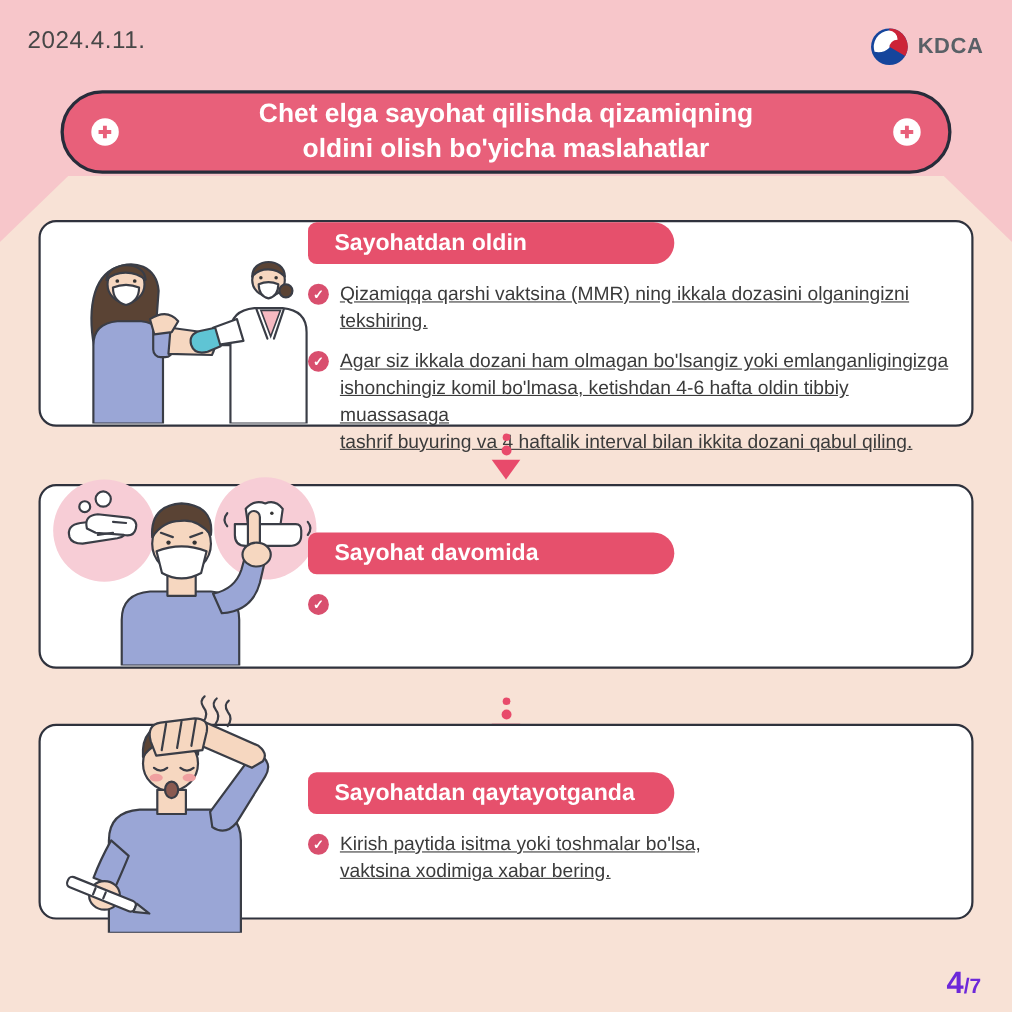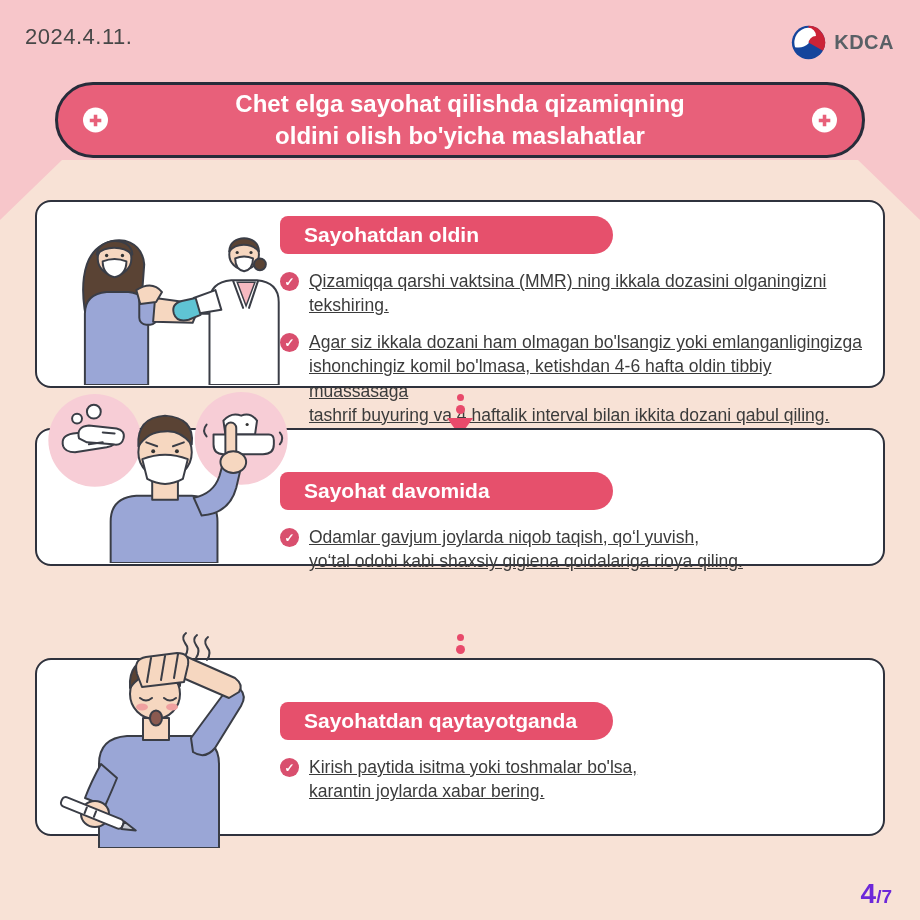--- a/index.html
+++ b/index.html
@@ -36,33 +36,33 @@
   }
   .banner-plus.left  { left:25px; }
   .banner-plus.right { right:25px; }
 
   
   .card {
     position:absolute; left:35px; width:850px;
     background:#ffffff; border:2px solid #2f323d; border-radius:16px;
   }
   .card1 { top:200px; height:188px; }
-  .card2 { top:428px; height:138px; }
+  .card2 { top:440px; height:168px;text-align:center; }
   .card3 { top:658px; height:178px; }
   .illus { position:absolute; left:8px; bottom:1px; pointer-events:none; }
   .illus3 { position:absolute; left:6px; top:-30px; pointer-events:none; }
 
   .card-content { position:absolute; left:243px; top:0; right:18px; }
   .badge {
     width:333px; height:38px; background:#e6506c; color:#ffffff;
     font-size:21px; font-weight:bold;
     display:flex; align-items:center; padding-left:24px;
     border-radius:10px 24px 24px 10px;
   }
-  .card1 .badge { margin-top:14px; }
+  .card1 .badge { }
   .card2 .badge, .card3 .badge { margin-top:42px; }
 
   .bullets { margin-top:15px; display:flex; flex-direction:column; gap:13px; }
   .bullet { display:flex; gap:10px; align-items:flex-start; }
   .check {
     flex:0 0 auto; width:19px; height:19px; margin-top:3px;
     background:#d94f6e; border-radius:50%;
     color:#ffffff; font-size:12px; font-weight:bold;
     display:flex; align-items:center; justify-content:center;
   }
@@ -208,22 +208,20 @@
     <rect class="ln" x="182" y="40" width="11" height="36" rx="5.5" fill="#f6d7c0"></rect>
     <ellipse class="ln" cx="190" cy="80" rx="13" ry="11" fill="#f6d7c0"></ellipse>
   </svg>
   <div class="card-content">
     <div class="badge">Sayohat davomida</div>
     <div class="bullets">
       <div class="bullet">
         <span class="check">
             <span>✓</span>
           </span>
-        <span class="bullet-text">Odamlar gavjum joylarda niqob taqish, qoʻl yuvish,
-yoʻtal odobi kabi shaxsiy gigiena qoidalariga rioya qiling.</span>
       </div>
     </div>
   </div>
 </div>
 
 <div class="arrow arrow2">
   <div class="dot-s"></div>
     <div class="dot-b"></div>
     <div class="tri"></div>
 </div>
@@ -263,21 +261,21 @@
     </g>
   </svg>
   <div class="card-content">
     <div class="badge">Sayohatdan qaytayotganda</div>
     <div class="bullets">
       <div class="bullet">
         <span class="check">
             <span>✓</span>
           </span>
         <span class="bullet-text">Kirish paytida isitma yoki toshmalar bo'lsa,
-karantin joylarda xabar bering.</span>
+vaktsina xodimiga xabar bering.</span>
       </div>
     </div>
   </div>
 </div>
 
 <div class="page">
   <span class="page-cur">4</span><span class="page-tot">/7</span>
 </div>
 
 </body></html>

